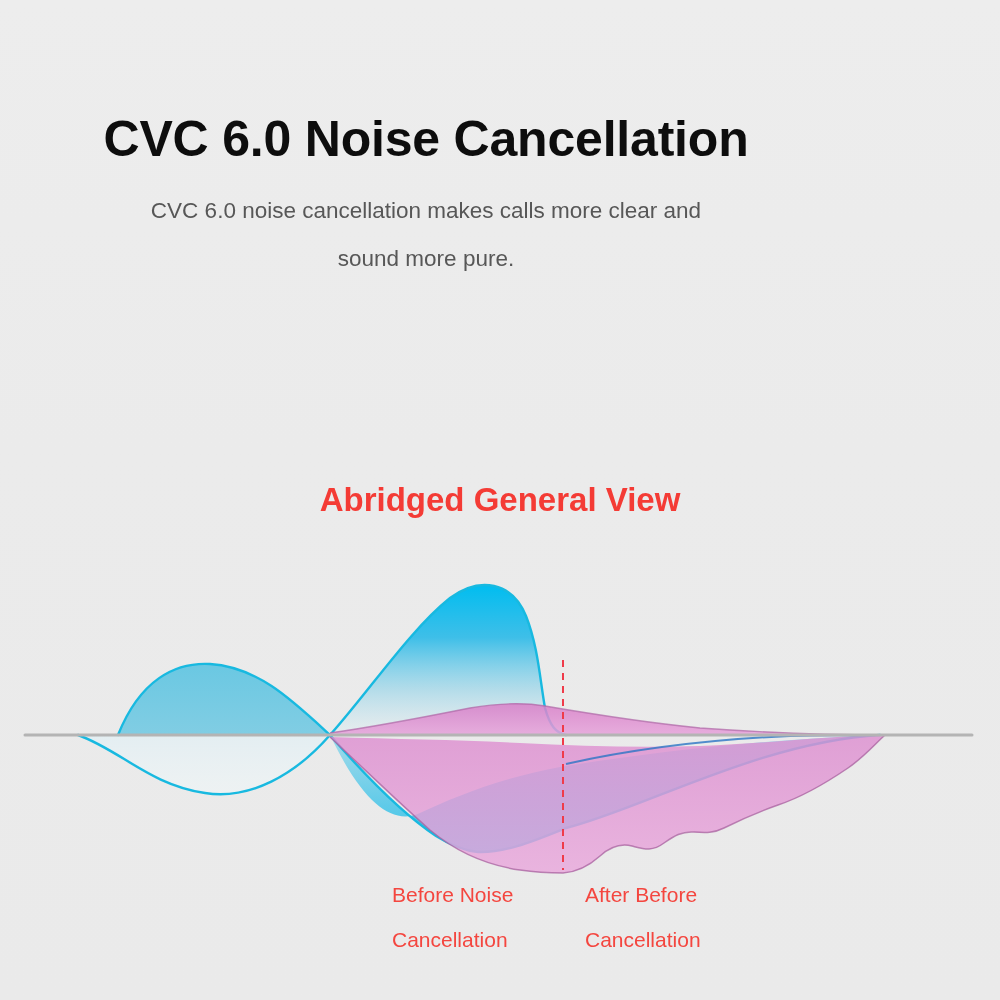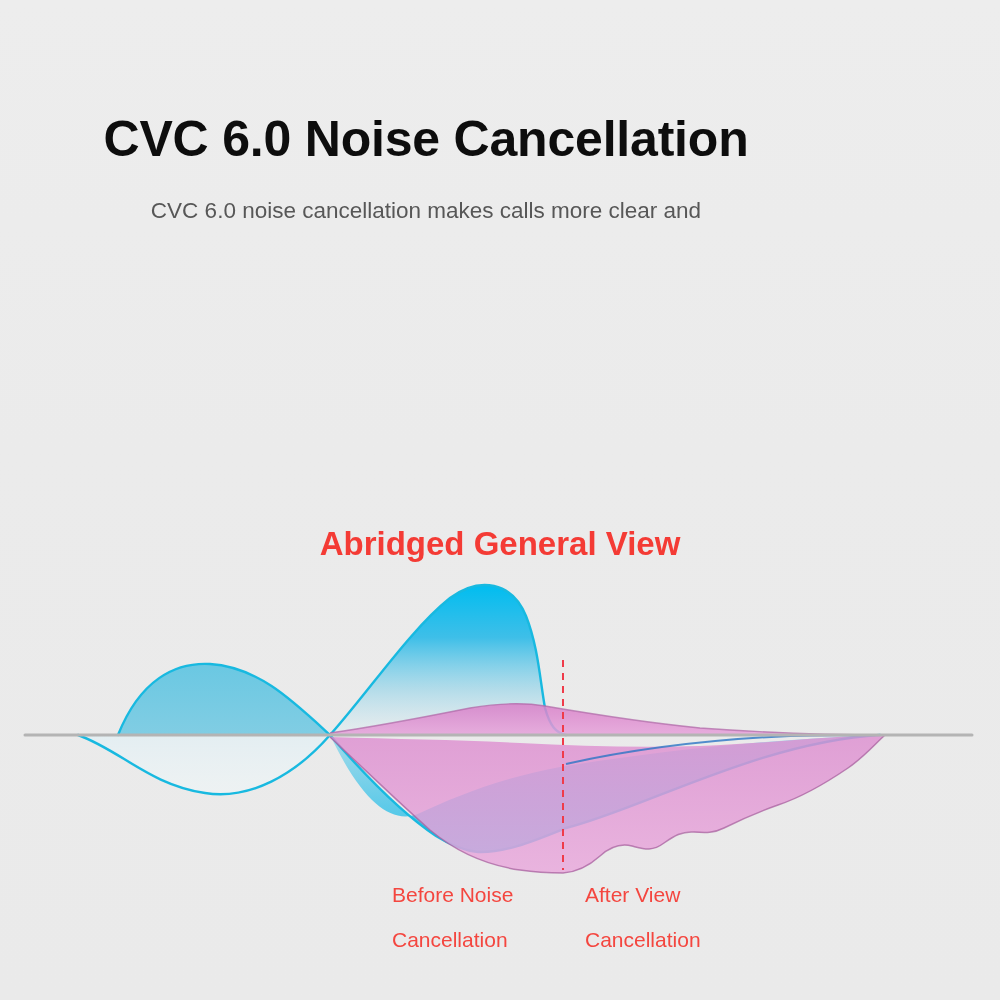--- a/index.html
+++ b/index.html
@@ -56,21 +56,20 @@
   .section-heading {
     position: absolute;
     top: 478px;
     left: 0;
     width: 1000px;
     text-align: center;
     font-size: 33px;
     font-weight: bold;
     color: #f43b35;
     line-height: 44px;
-    margin-top: 44px;
   }
 
   
   .waveform-wrap {
     position: absolute;
     top: 540px;
     left: 0;
     width: 1000px;
     height: 360px;
   }
@@ -102,20 +101,21 @@
 </style>
 </head>
 <body>
 
 <div class="page">
 
   <div class="header">
     <h1 class="title">CVC 6.0 Noise Cancellation</h1>
     <p class="subtitle">
       <span class="line">CVC 6.0 noise cancellation makes calls more clear and</span>
+      <span class="line">sound more pure.</span>
     </p>
   </div>
 
   <div class="section-heading">Abridged General View</div>
 
   <div class="waveform-wrap">
     <svg class="waveform-svg" viewBox="0 0 1000 360" preserveAspectRatio="none">
       <defs>
 
         <linearGradient id="cyanTopGrad" x1="0" y1="0" x2="0" y2="1">
@@ -193,18 +193,18 @@
       <line x1="563" y1="120" x2="563" y2="330" stroke="#ef3b4a" stroke-width="2" stroke-dasharray="7 6"></line>
     </svg>
   </div>
 
   <div class="legend">
     <div class="legend-item legend-before">
       <span class="l1">Before Noise</span>
       <span class="l2">Cancellation</span>
     </div>
     <div class="legend-item legend-after">
-      <span class="l1">After View</span>
+      <span class="l1">After Before</span>
       <span class="l2">Cancellation</span>
     </div>
   </div>
 
 </div>
 
 </body></html>

